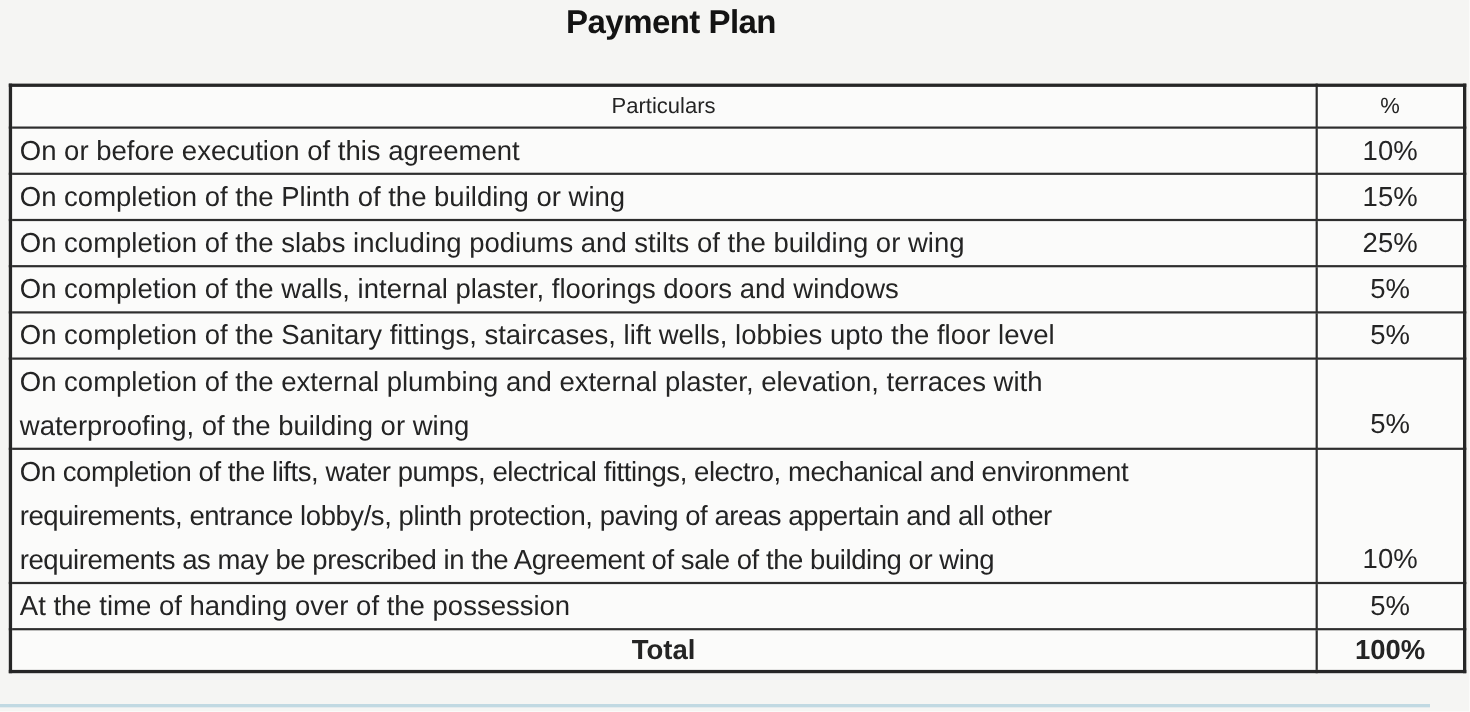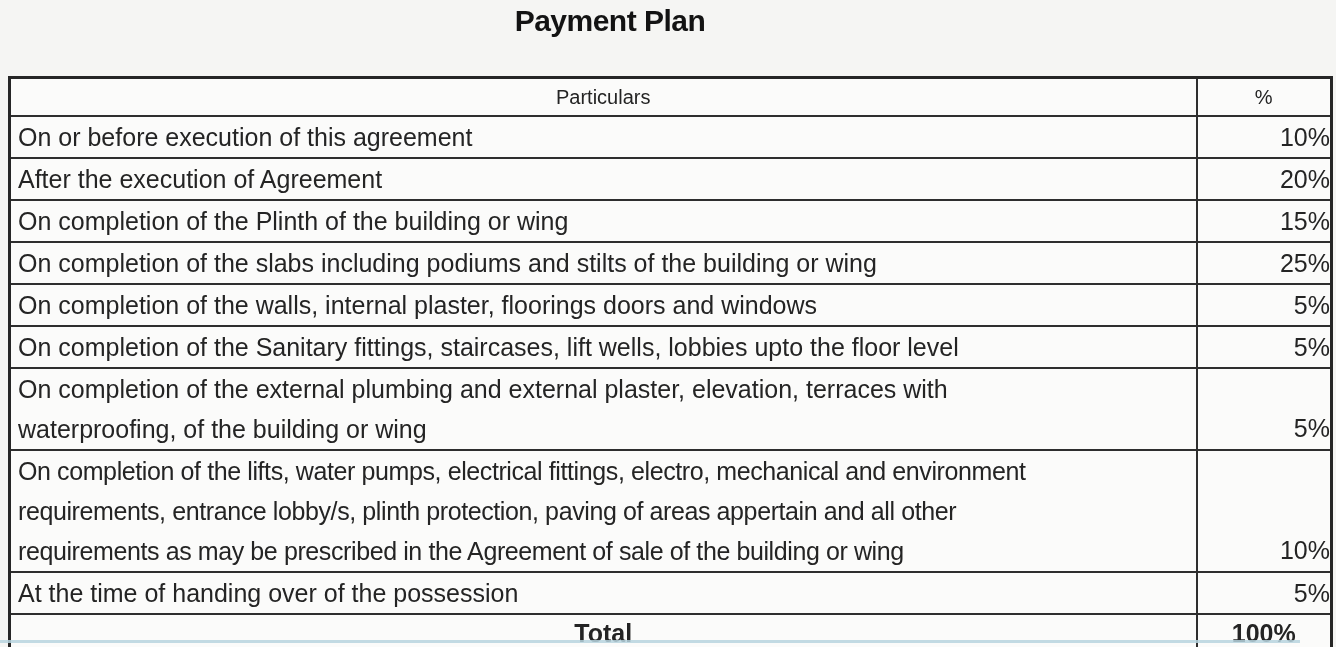--- a/index.html
+++ b/index.html
@@ -51,21 +51,21 @@
     text-align: center;
     font-size: 20px;
     line-height: 36px;
     height: 36px;
   }
   td.part {
     text-align: left;
     padding-left: 7px;
   }
   td.pct {
-    text-align: right;
+    text-align: center;
   }
   tr.row-1 { height: 40px; }
   tr.row-2line { height: 82px; }
   tr.row-3line { height: 103px; }
   tr.row-3line td.part { letter-spacing: -0.4px; }
   td.pct-bottom {
     vertical-align: bottom;
     padding-bottom: 1px;
   }
   tr.total-row { height: 38px; }
@@ -101,24 +101,20 @@
         <th>Particulars</th>
         <th>%</th>
       </tr>
     </thead>
     <tbody>
       <tr class="row-1">
         <td class="part">On or before execution of this agreement</td>
         <td class="pct">10%</td>
       </tr>
       <tr class="row-1">
-        <td class="part">After the execution of Agreement</td>
-        <td class="pct">20%</td>
-      </tr>
-      <tr class="row-1">
         <td class="part">On completion of the Plinth of the building or wing</td>
         <td class="pct">15%</td>
       </tr>
       <tr class="row-1">
         <td class="part">On completion of the slabs including podiums and stilts of the building or wing</td>
         <td class="pct">25%</td>
       </tr>
       <tr class="row-1">
         <td class="part">On completion of the walls, internal plaster, floorings doors and windows</td>
         <td class="pct">5%</td>

